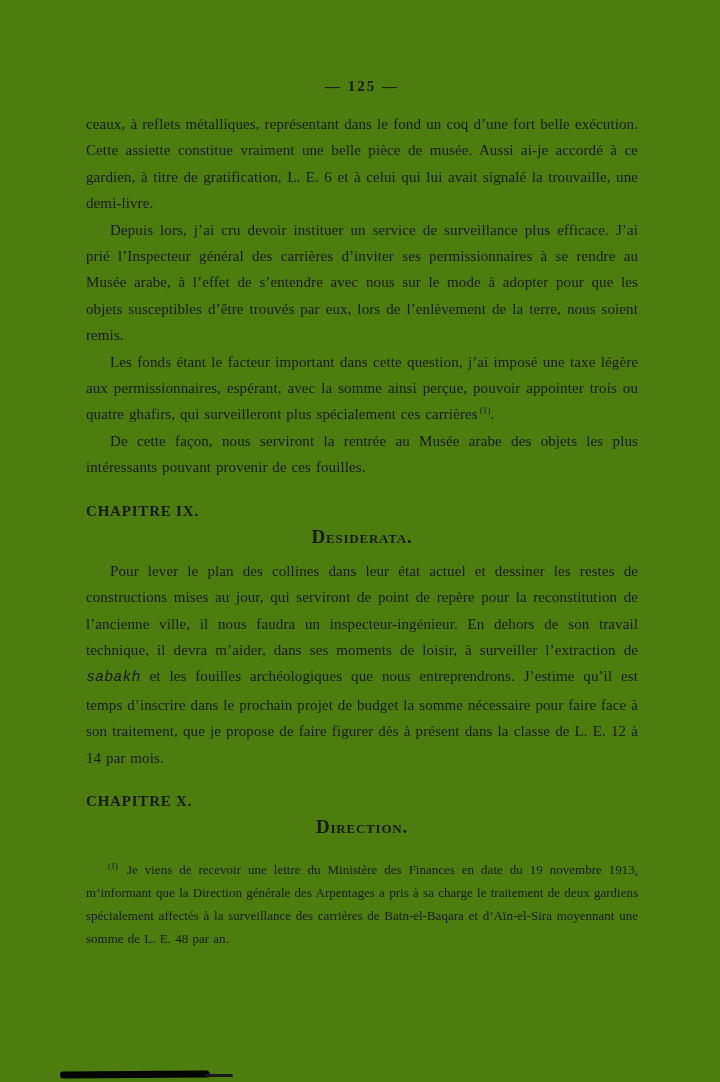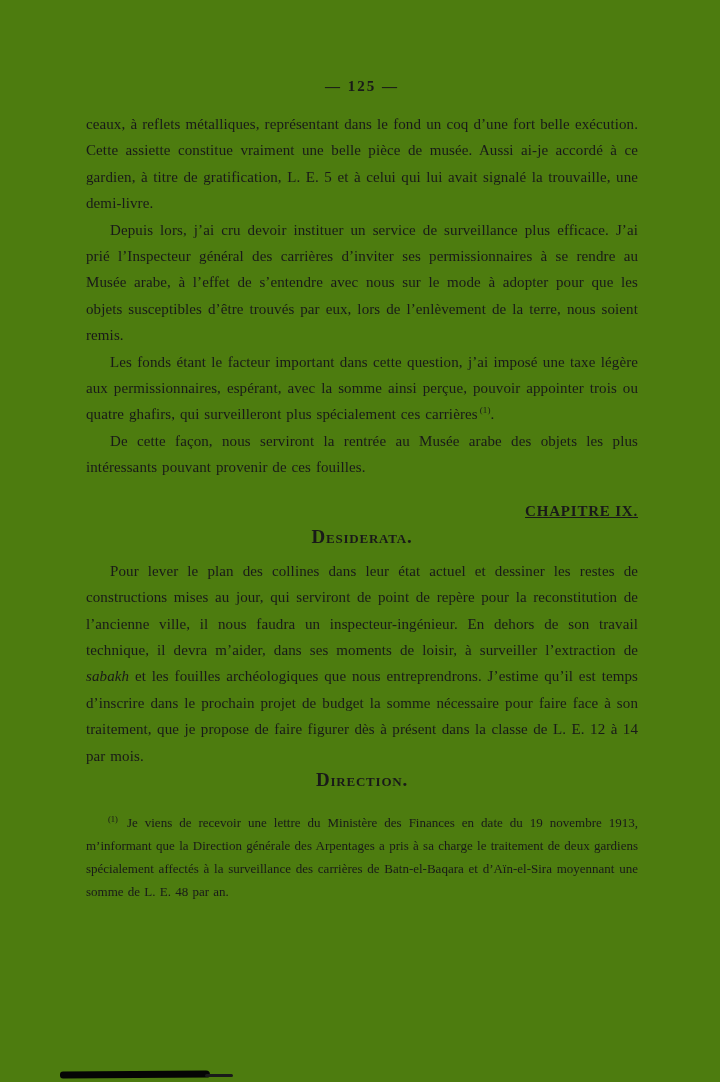--- a/index.html
+++ b/index.html
@@ -42,25 +42,24 @@
   }
   .para.indent { text-indent: 24px; }
   .fn-ref {
     font-size: 9px;
     line-height: 0;
     vertical-align: 6px;
     margin-left: 2px;
   }
   .chapter-title {
     margin: 22px 0 6px 0;
-    text-align: right;
+    text-align: left;
     font-size: 15px;
     font-weight: bold;
     letter-spacing: 0.8px;
-    text-decoration: underline;
   }
   .chapter-subtitle {
     margin: 0 0 10px 0;
     text-align: center;
     font-size: 19px;
     font-weight: bold;
     font-variant: small-caps;
     letter-spacing: 0.8px;
   }
   .footnote {
@@ -71,21 +70,21 @@
     text-indent: 22px;
     word-spacing: 1px;
     font-family: Liberation Serif, serif;
   }
   .footnote .fn-marker {
     font-size: 8.5px;
     line-height: 0;
     vertical-align: 5px;
     margin-right: 2px;
   }
-  .italic { font-style: italic; }
+  .italic { font-style: italic; font-family: Liberation Mono, monospace; }
   .scan-artifact {
     position: absolute;
     left: 60px;
     top: 1071px;
     width: 150px;
     height: 7px;
     background: #050505;
     border-radius: 3px 4px 2px 3px;
     transform: rotate(-0.4deg);
   }
@@ -100,33 +99,34 @@
   }
 </style>
 </head>
 <body>
 
 <div class="page">
   <div class="content">
 
     <div class="page-number">— 125 —</div>
 
-    <p class="para">ceaux, à reflets métalliques, représentant dans le fond un coq d’une fort belle exécution. Cette assiette constitue vraiment une belle pièce de musée. Aussi ai-je accordé à ce gardien, à titre de gratification, L. E. 5 et à celui qui lui avait signalé la trouvaille, une demi-livre.</p>
+    <p class="para">ceaux, à reflets métalliques, représentant dans le fond un coq d’une fort belle exécution. Cette assiette constitue vraiment une belle pièce de musée. Aussi ai-je accordé à ce gardien, à titre de gratification, L. E. 6 et à celui qui lui avait signalé la trouvaille, une demi-livre.</p>
 
     <p class="para indent">Depuis lors, j’ai cru devoir instituer un service de surveillance plus efficace. J’ai prié l’Inspecteur général des carrières d’inviter ses permissionnaires à se rendre au Musée arabe, à l’effet de s’entendre avec nous sur le mode à adopter pour que les objets susceptibles d’être trouvés par eux, lors de l’enlèvement de la terre, nous soient remis.</p>
 
     <p class="para indent"><span>Les fonds étant le facteur important dans cette question, j’ai imposé une taxe légère aux permissionnaires, espérant, avec la somme ainsi perçue, pouvoir appointer trois ou quatre ghafirs, qui surveilleront plus spécialement ces carrières</span><sup class="fn-ref">(1)</sup><span>.</span></p>
 
     <p class="para indent">De cette façon, nous serviront la rentrée au Musée arabe des objets les plus intéressants pouvant provenir de ces fouilles.</p>
 
     <h2 class="chapter-title">CHAPITRE IX.</h2>
     <h3 class="chapter-subtitle">Desiderata.</h3>
 
     <p class="para indent"><span>Pour lever le plan des collines dans leur état actuel et dessiner les restes de constructions mises au jour, qui serviront de point de repère pour la reconstitution de l’ancienne ville, il nous faudra un inspecteur-ingénieur. En dehors de son travail technique, il devra m’aider, dans ses moments de loisir, à surveiller l’extraction de </span><span class="italic">sabakh</span><span> et les fouilles archéologiques que nous entreprendrons. J’estime qu’il est temps d’inscrire dans le prochain projet de budget la somme nécessaire pour faire face à son traitement, que je propose de faire figurer dès à présent dans la classe de L. E. 12 à 14 par mois.</span></p>
 
+    <h2 class="chapter-title">CHAPITRE X.</h2>
     <h3 class="chapter-subtitle">Direction.</h3>
 
 
     <p class="footnote"><sup class="fn-marker">(1)</sup><span> Je viens de recevoir une lettre du Ministère des Finances en date du 19 novembre 1913, m’informant que la Direction générale des Arpentages a pris à sa charge le traitement de deux gardiens spécialement affectés à la surveillance des carrières de Batn-el-Baqara et d’Aïn-el-Sira moyennant une somme de L. E. 48 par an.</span></p>
 
   </div>
 
   <div class="scan-artifact"></div>
   <div class="scan-artifact-2"></div>
 </div>

